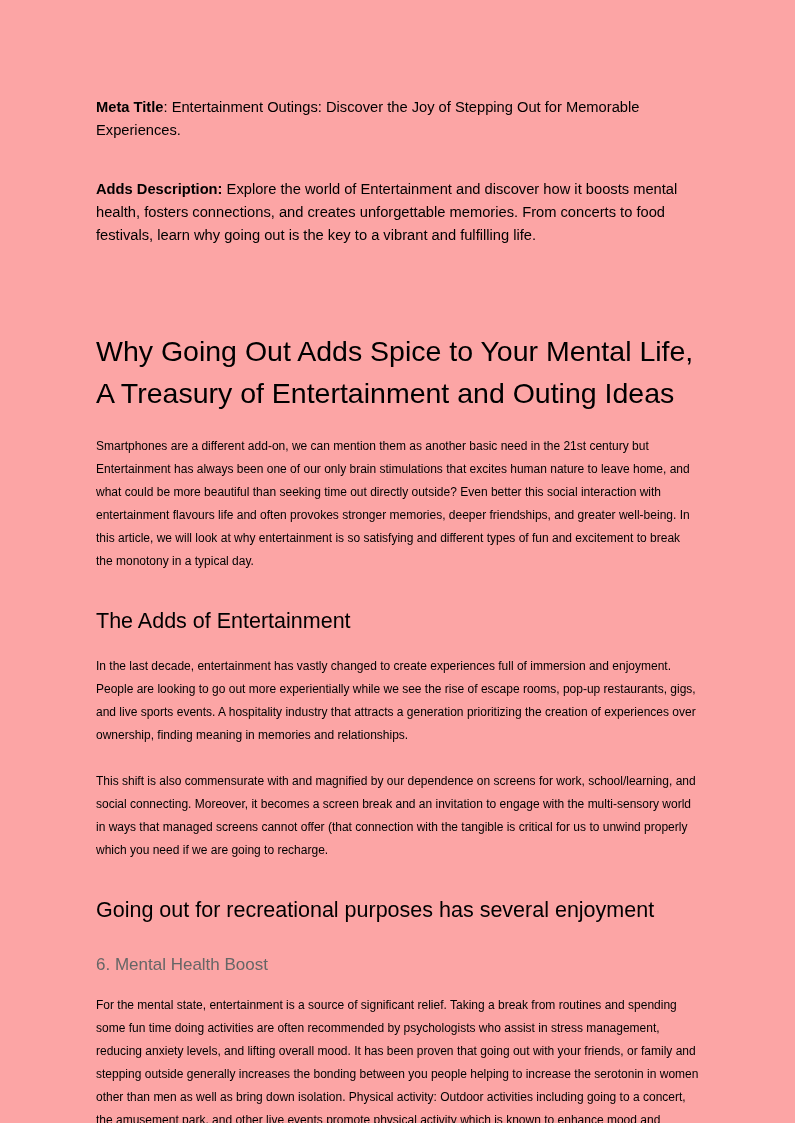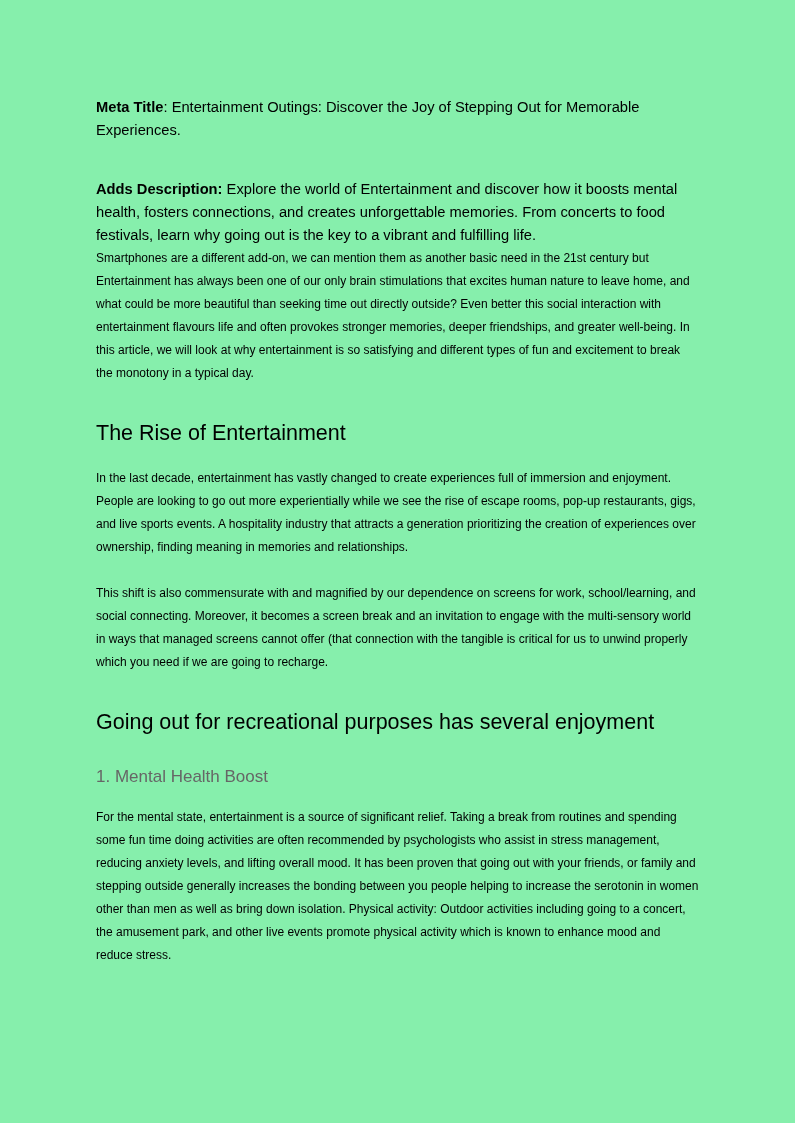--- a/index.html
+++ b/index.html
@@ -9,21 +9,21 @@
   body {
     width: 795px;
     height: 1123px;
     font-family: "Liberation Sans", "DejaVu Sans", sans-serif;
     color: #000000;
     overflow: hidden;
   }
   .page {
     width: 795px;
     height: 1123px;
-    background: #86efac;
+    background: #fca5a5;
     padding: 96px 96px 0 96px;
   }
   .meta-block {
     font-size: 14.7px;
     line-height: 23px;
     color: #000000;
   }
   .meta-block .label {
     font-weight: bold;
   }
@@ -63,28 +63,29 @@
 </style>
 </head>
 <body>
 
 <div class="page">
 
   <p class="meta-block meta-title"><span class="label">Meta Title</span><span>: Entertainment Outings: Discover the Joy of Stepping Out for Memorable Experiences.</span></p>
 
   <p class="meta-block meta-desc"><span class="label">Adds Description:</span><span> Explore the world of Entertainment and discover how it boosts mental health, fosters connections, and creates unforgettable memories. From concerts to food festivals, learn why going out is the key to a vibrant and fulfilling life.</span></p>
 
+  <h1 class="doc-title">Why Going Out Adds Spice to Your Mental Life, A Treasury of Entertainment and Outing Ideas</h1>
 
   <p class="body-text">Smartphones are a different add-on, we can mention them as another basic need in the 21st century but Entertainment has always been one of our only brain stimulations that excites human nature to leave home, and what could be more beautiful than seeking time out directly outside? Even better this social interaction with entertainment flavours life and often provokes stronger memories, deeper friendships, and greater well-being. In this article, we will look at why entertainment is so satisfying and different types of fun and excitement to break the monotony in a typical day.</p>
 
-  <h2 class="doc-h2">The Rise of Entertainment</h2>
+  <h2 class="doc-h2">The Adds of Entertainment</h2>
 
   <p class="body-text">In the last decade, entertainment has vastly changed to create experiences full of immersion and enjoyment. People are looking to go out more experientially while we see the rise of escape rooms, pop-up restaurants, gigs, and live sports events. A hospitality industry that attracts a generation prioritizing the creation of experiences over ownership, finding meaning in memories and relationships.</p>
 
   <p class="body-text">This shift is also commensurate with and magnified by our dependence on screens for work, school/learning, and social connecting. Moreover, it becomes a screen break and an invitation to engage with the multi-sensory world in ways that managed screens cannot offer (that connection with the tangible is critical for us to unwind properly which you need if we are going to recharge.</p>
 
   <h2 class="doc-h2">Going out for recreational purposes has several enjoyment</h2>
 
-  <h3 class="doc-h3">1. Mental Health Boost</h3>
+  <h3 class="doc-h3">6. Mental Health Boost</h3>
 
   <p class="body-text">For the mental state, entertainment is a source of significant relief. Taking a break from routines and spending some fun time doing activities are often recommended by psychologists who assist in stress management, reducing anxiety levels, and lifting overall mood. It has been proven that going out with your friends, or family and stepping outside generally increases the bonding between you people helping to increase the serotonin in women other than men as well as bring down isolation. Physical activity: Outdoor activities including going to a concert, the amusement park, and other live events promote physical activity which is known to enhance mood and reduce stress.</p>
 
 </div>
 
 </body></html>

